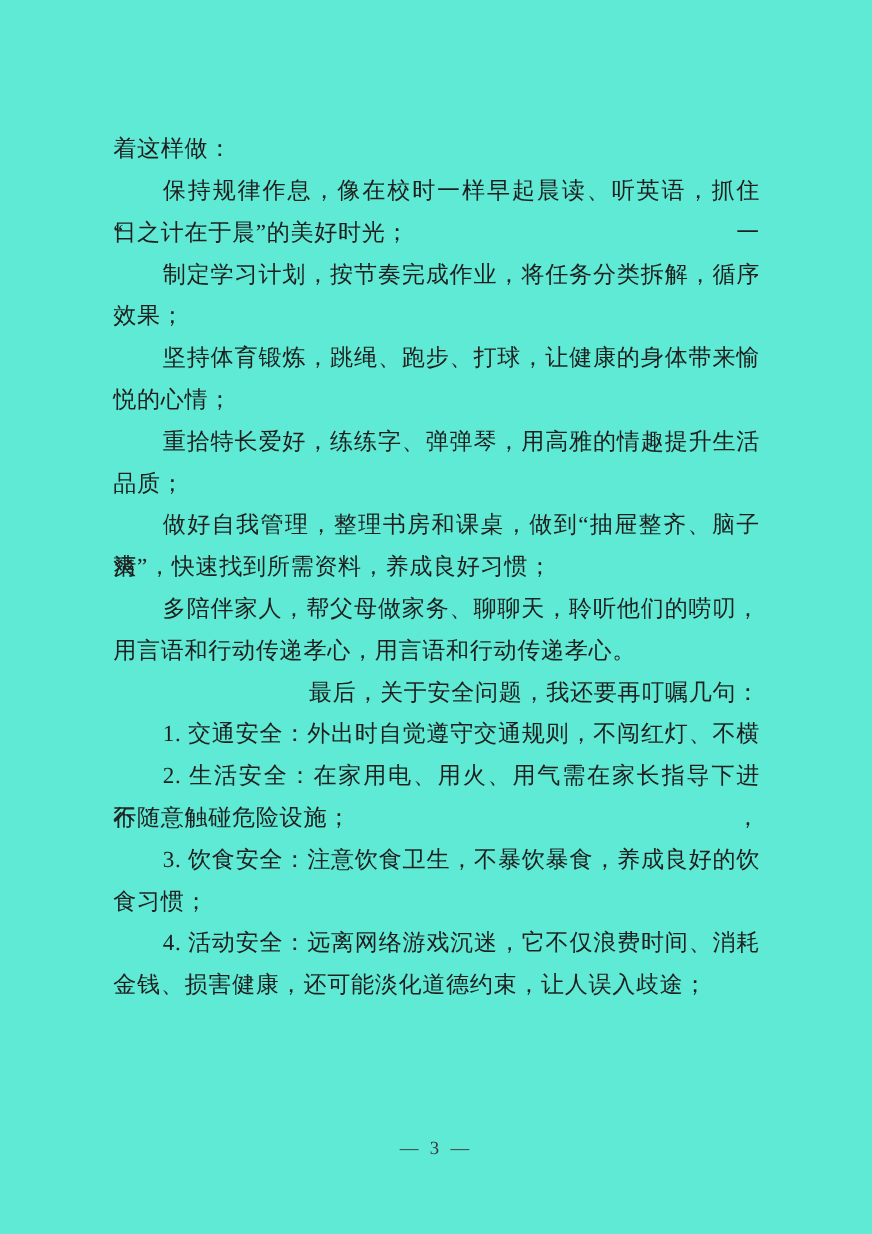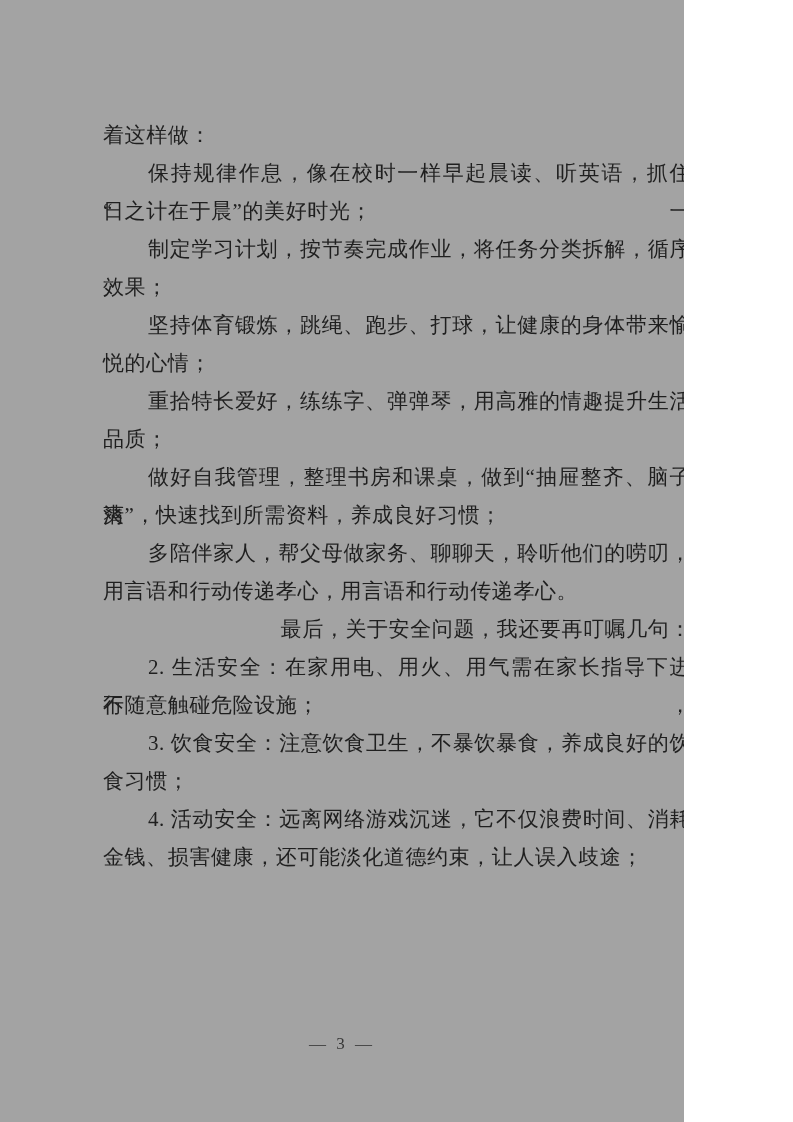--- a/index.html
+++ b/index.html
@@ -2,23 +2,23 @@
 <html lang="zh"><head>
 <meta charset="utf-8">
 <style>
   html, body {
     margin: 0;
     padding: 0;
     background: #ffffff;
   }
   .page {
     position: relative;
-    width: 684px;
+    width: 793px;
     height: 1122px;
-    background: #a3a3a3;
+    background: #5eead4;
     overflow: hidden;
     font-family: "Liberation Serif", "DejaVu Serif", serif;
     color: #1f1f1f;
   }
   .text-block {
     position: absolute;
     left: 103px;
     top: 116px;
     width: 588px;
   }
@@ -64,20 +64,21 @@
       <div class="line">效果；</div>
       <div class="line indent fill">坚持体育锻炼，跳绳、跑步、打球，让健康的身体带来愉</div>
       <div class="line">悦的心情；</div>
       <div class="line indent fill">重拾特长爱好，练练字、弹弹琴，用高雅的情趣提升生活</div>
       <div class="line">品质；</div>
       <div class="line indent fill">做好自我管理，整理书房和课桌，做到“抽屉整齐、脑子清</div>
       <div class="line">爽”，快速找到所需资料，养成良好习惯；</div>
       <div class="line indent fill">多陪伴家人，帮父母做家务、聊聊天，聆听他们的唠叨，</div>
       <div class="line">用言语和行动传递孝心，用言语和行动传递孝心。</div>
       <div class="line indent">最后，关于安全问题，我还要再叮嘱几句：</div>
+      <div class="line indent fill">1. 交通安全：外出时自觉遵守交通规则，不闯红灯、不横</div>
       <div class="line indent fill">2. 生活安全：在家用电、用火、用气需在家长指导下进行，</div>
       <div class="line">不随意触碰危险设施；</div>
       <div class="line indent fill">3. 饮食安全：注意饮食卫生，不暴饮暴食，养成良好的饮</div>
       <div class="line">食习惯；</div>
       <div class="line indent fill">4. 活动安全：远离网络游戏沉迷，它不仅浪费时间、消耗</div>
       <div class="line">金钱、损害健康，还可能淡化道德约束，让人误入歧途；</div>
     </div>
   <div class="page-number">— 3 —</div>
 </div>
 

